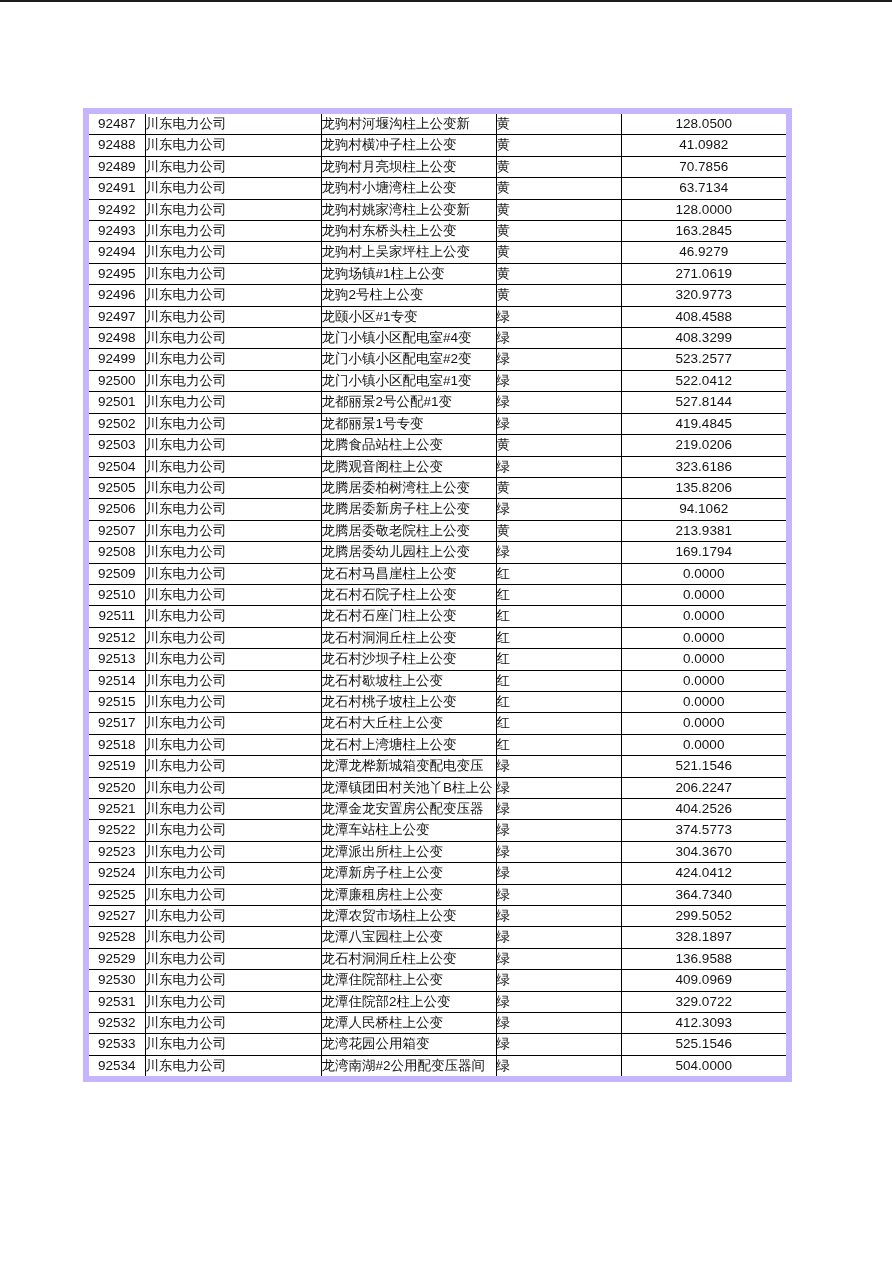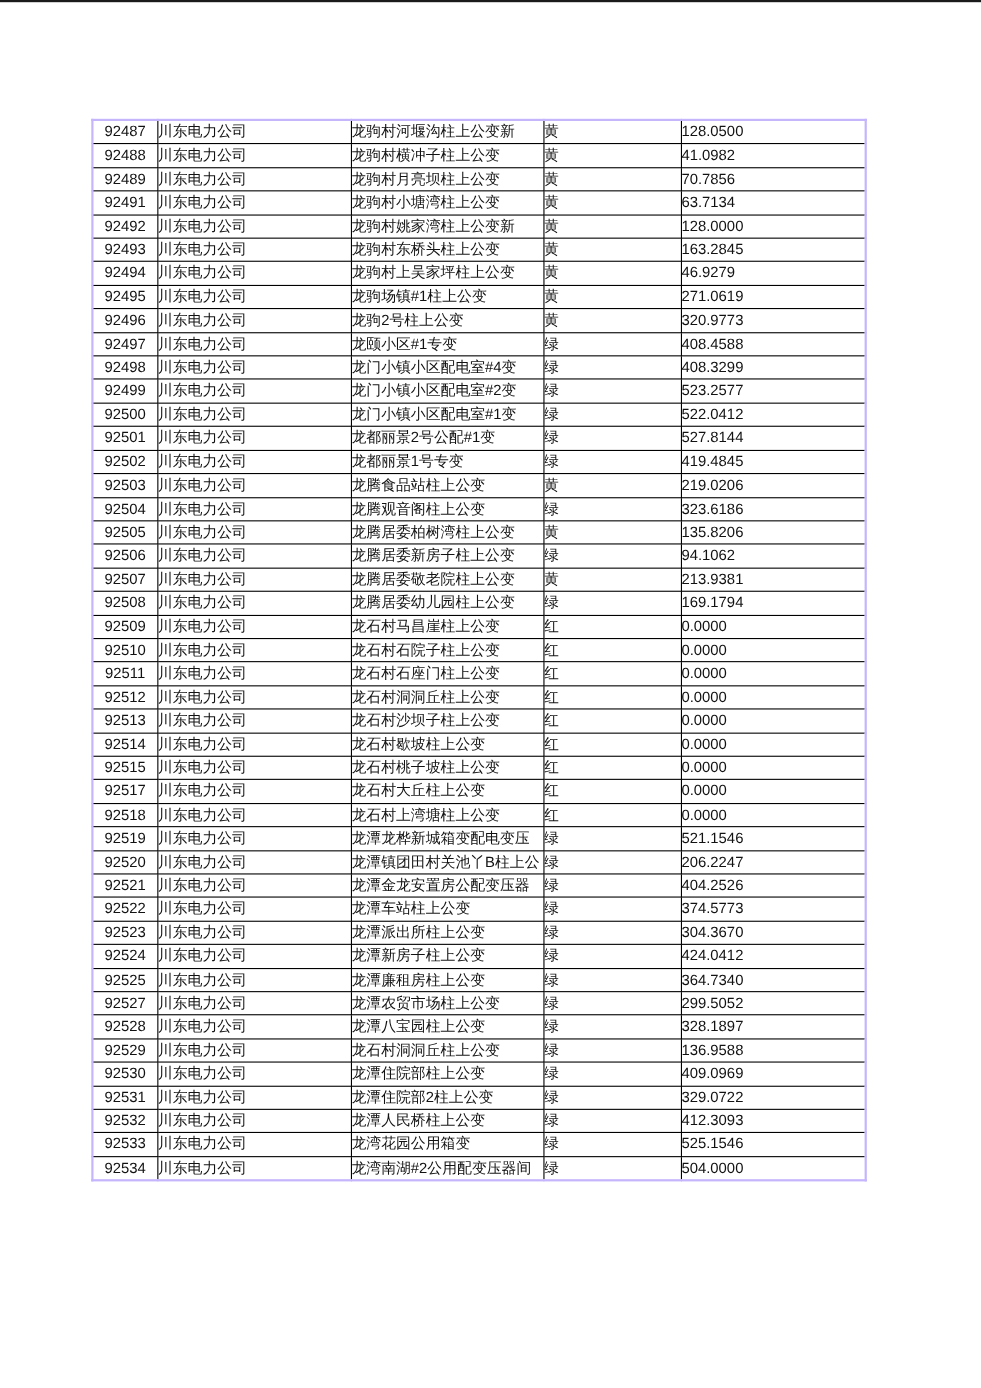--- a/index.html
+++ b/index.html
@@ -25,37 +25,37 @@
   }
   .sheet {
     position: absolute;
     left: 83px;
     top: 108px;
   }
   table.data-table {
     border-collapse: collapse;
     table-layout: fixed;
     width: 703px;
-    border: 2px solid #c4b5fd;
+    border: 6px solid #c4b5fd;
   }
   table.data-table td {
     border: 1px solid #000;
     height: 20.4px;
     padding: 0;
     font-size: 13.5px;
     line-height: 20.4px;
     white-space: nowrap;
     overflow: hidden;
     color: #121212;
   }
   td.c0 { text-align: center; }
   td.c1 { padding-left: 5px; }
   td.c2 { padding-left: 4px; }
   td.c3 { padding-left: 3px; }
-  td.c4 { }
+  td.c4 { text-align: center; }
   col.w0 { width: 59px; }
   col.w1 { width: 176px; }
   col.w2 { width: 175px; }
   col.w3 { width: 125px; }
   col.w4 { width: 168px; }
 </style>
 </head>
 <body>
 
 <div class="top-rule"></div>

